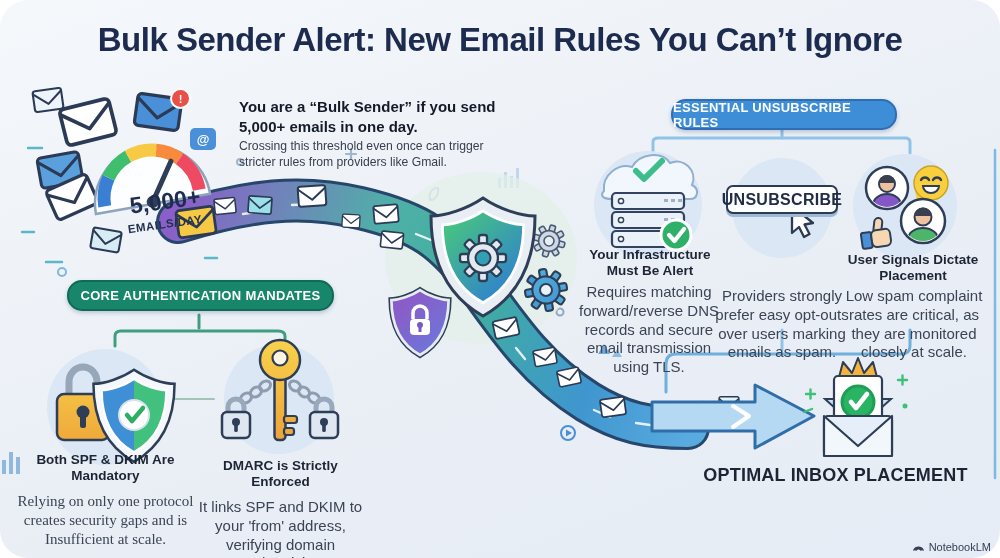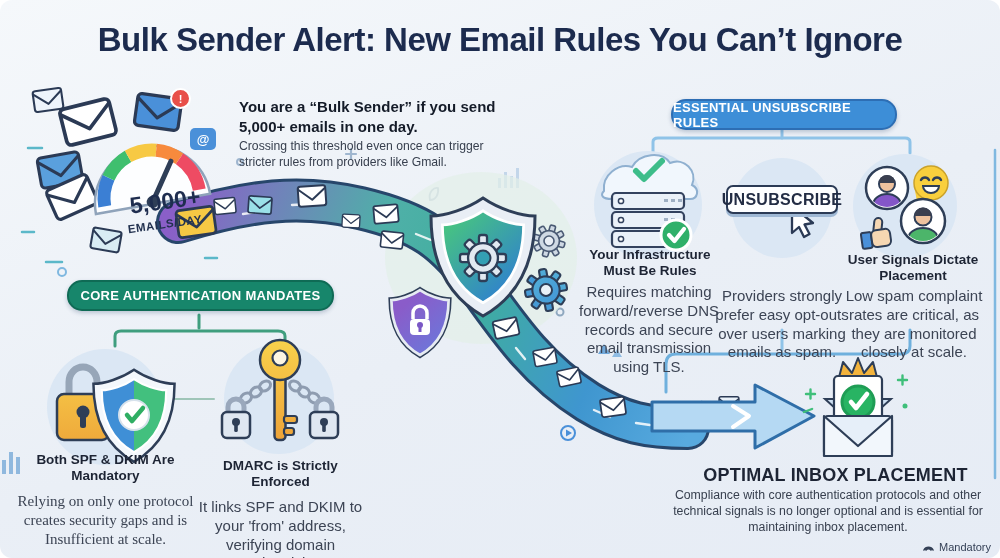--- a/index.html
+++ b/index.html
@@ -1,17 +1,17 @@
 <!DOCTYPE html>
 <html><head>
 <meta charset="utf-8">
 <style>
   html,body{margin:0;padding:0;background:#fff;}
   .stage{position:relative;width:1000px;height:558px;background:linear-gradient(160deg,#f5f8fb 0%,#eaeff6 55%,#e6ecf5 100%);
-    overflow:hidden;font-family:"Liberation Sans",sans-serif;border-radius:12px;}
+    overflow:hidden;font-family:"Liberation Sans",sans-serif;border-radius:28px;}
   .abs{position:absolute;}
   .title{top:21px;left:0;right:0;text-align:center;font-size:33px;font-weight:800;color:#1c2b4e;letter-spacing:-0.5px;}
   .pill{border-radius:15px;color:#fff;font-weight:bold;font-size:13px;display:flex;align-items:center;justify-content:center;
     letter-spacing:.3px;box-shadow:0 2px 4px rgba(30,60,100,.25);z-index:3;}
   .pill-blue{left:671px;top:99px;width:222px;height:27px;background:#3d8ed7;border:2px solid #2d6eb4;}
   .pill-green{left:67px;top:280px;width:263px;height:27px;background:#17866b;border:2px solid #0f6b55;}
   .intro-h{left:239px;top:97px;width:268px;font-size:15px;font-weight:bold;color:#141b28;line-height:1.3;z-index:3;}
   .intro-b{left:239px;top:139px;width:260px;font-size:12.2px;color:#38404f;line-height:1.3;z-index:3;}
   .col-h{text-align:center;font-weight:bold;color:#1d2434;font-size:13.5px;line-height:1.2;z-index:3;}
   .col-b{text-align:center;color:#3c4454;font-size:15px;line-height:1.25;z-index:3;}
@@ -350,37 +350,36 @@
   <div class="abs intro-b">Crossing this threshold even once can trigger stricter rules from providers like Gmail.</div>
 
   <div class="abs gauge-val">5,000+</div>
   <div class="abs gauge-unit">EMAILS/DAY</div>
   <div class="abs at-badge">@</div>
   <div class="abs alert-badge">!</div>
 
   <div class="abs pill pill-blue">ESSENTIAL UNSUBSCRIBE RULES</div>
   <div class="abs pill pill-green">CORE AUTHENTICATION MANDATES</div>
 
-  <div class="abs col-h" style="left:580px;top:247px;width:140px;">Your Infrastructure Must Be Rules</div>
+  <div class="abs col-h" style="left:580px;top:247px;width:140px;">Your Infrastructure Must Be Alert</div>
   <div class="abs col-b" style="left:574px;top:283px;width:150px;">Requires matching forward/reverse DNS records and secure email transmission using TLS.</div>
 
   <button class="abs unsub-btn">UNSUBSCRIBE</button>
   <div class="abs col-b" style="left:703px;top:287px;width:158px;">Providers strongly prefer easy opt-outs over users marking emails as spam.</div>
 
   <div class="abs col-h" style="left:847px;top:252px;width:132px;">User Signals Dictate Placement</div>
   <div class="abs col-b" style="left:834px;top:287px;width:160px;">Low spam complaint rates are critical, as they are monitored closely at scale.</div>
 
   <div class="abs col-h" style="left:28px;top:452px;width:155px;">Both SPF &amp; DKIM Are Mandatory</div>
   <div class="abs col-b" style="left:17px;top:492px;width:177px;font-family:Liberation Serif, serif;">Relying on only one protocol creates security gaps and is Insufficient at scale.</div>
 
   <div class="abs col-h" style="left:203px;top:458px;width:155px;">DMARC is Strictly Enforced</div>
   <div class="abs col-b" style="left:192px;top:498px;width:177px;">It links SPF and DKIM to your 'from' address, verifying domain authenticity.</div>
 
   <div class="abs outcome-h">OPTIMAL INBOX PLACEMENT</div>
-  <div class="abs outcome-b">Compliance with core authentication protocols and other technical signals is no longer optional and is essential for maintaining inbox placement.</div>
 
   <div class="abs watermark">
     <svg width="13" height="13" viewBox="0 0 13 13">
       <path d="M2,10 A5,5 0 0 1 11,10 M4,10 A3,3 0 0 1 9,10" fill="none" stroke="#333f55" stroke-width="1.6" stroke-linecap="round"></path>
     </svg>
-    <span>Mandatory</span>
+    <span>NotebookLM</span>
   </div>
 </div>
 
 </body></html>

